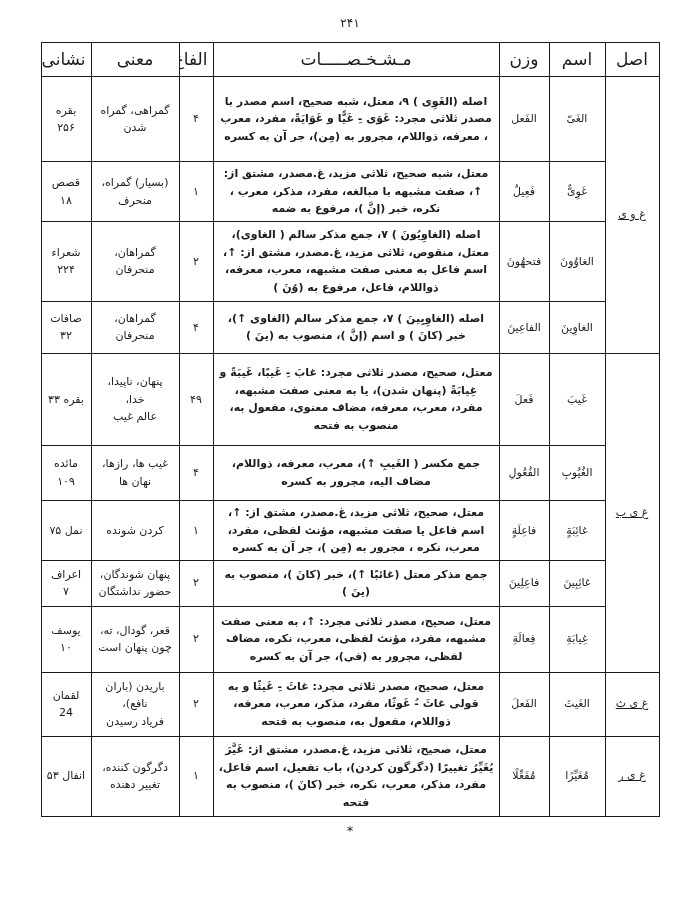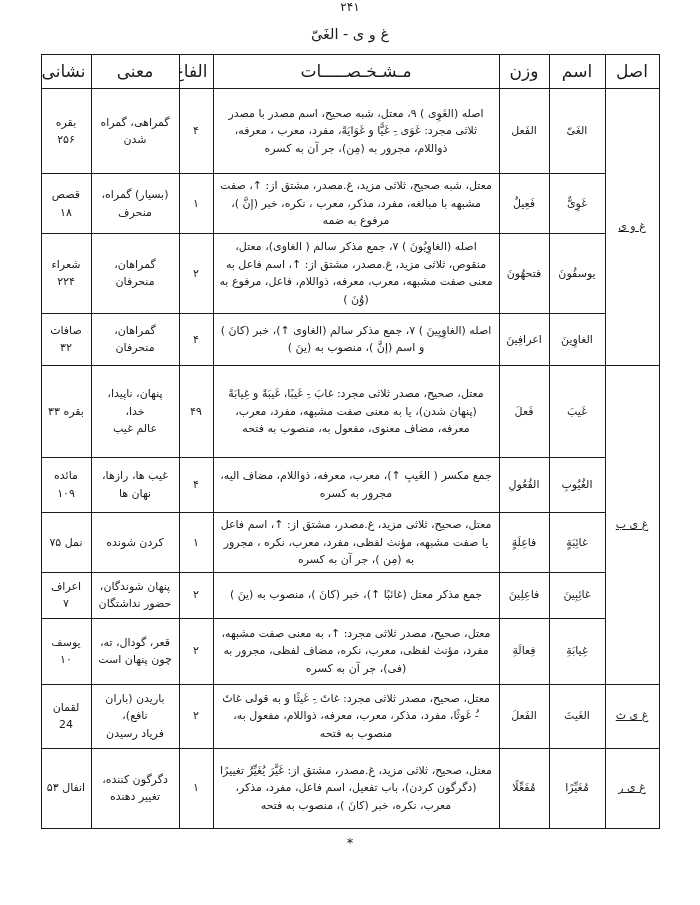--- a/index.html
+++ b/index.html
@@ -1,21 +1,21 @@
 <!DOCTYPE html>
 <html lang="fa" dir="rtl"><head>
 <meta charset="utf-8">
 <style>
   html,body{margin:0;padding:0;background:#ffffff;}
   body{
     width:700px;height:905px;overflow:hidden;
     font-family:"DejaVu Sans",sans-serif;color:#1b1b1b;
     direction:rtl;
   }
-  .page{padding-top:0;}
+  .page{padding-top:16px;}
   .page-number{
     text-align:center;font-size:12px;letter-spacing:1px;margin-bottom:12px;
   }
   .page-title{
     text-align:center;font-size:14.5px;margin-bottom:12px;
   }
   table.lex{
     border-collapse:collapse;table-layout:fixed;
     margin:0 auto;width:618px;
     border:1.5px solid #1b1b1b;
@@ -23,32 +23,31 @@
   table.lex th, table.lex td{
     border:1px solid #1b1b1b;
     vertical-align:middle;text-align:center;
     padding:3px 5px;
     font-size:11px;line-height:1.6;
     overflow:hidden;
   }
   table.lex th{font-weight:normal;font-size:17px;height:26px;}
   td.c-asl{vertical-align:top;padding-top:14px;font-size:12px;text-decoration:underline;}
   td.c-esm, td.c-vazn{font-size:12.5px;}
-  td.c-mosh{font-size:11px;line-height:1.65;padding:4px 7px;}
+  td.c-mosh{font-size:11px;line-height:1.65;padding:4px 7px;font-weight:bold;}
   td.c-tedad{font-size:11px;}
   td.c-mani, td.c-neshani{font-size:11px;white-space:pre-line;line-height:1.7;}
   .footer-mark{text-align:center;font-size:13px;margin-top:6px;}
 </style>
 </head>
 <body>
 
 <div class="page">
 
   <div class="page-number">۲۴۱</div>
-  <div class="page-title">غ و ى - الغَىّ</div>
 
   <table class="lex" dir="rtl">
     <colgroup>
       <col style="width:54px">
         <col style="width:56px">
         <col style="width:50px">
       <col style="width:286px">
         <col style="width:34px">
         <col style="width:88px">
         <col style="width:50px">
@@ -82,32 +81,32 @@
       <td class="c-vazn">فَعِيلٌ</td>
       <td class="c-mosh">معتل، شبه صحیح، ثلاثی مزید، غ.مصدر، مشتق از: ↑، صفت مشبهه با مبالغه، مفرد، مذكر، معرب ، نكره، خبر (إنَّ )، مرفوع به ضمه</td>
       <td class="c-tedad">۱</td>
       <td class="c-mani">(بسیار) گمراه،
 منحرف</td>
       <td class="c-neshani">قصص
 ۱۸</td>
     </tr>
 
     <tr style="height:80px">
-      <td class="c-esm">یوسفُونَ</td>
+      <td class="c-esm">الغاوُونَ</td>
       <td class="c-vazn">فتحهُونَ</td>
       <td class="c-mosh">اصله (الغاوِيُونَ ) ۷، جمع مذكر سالم ( الغاوى)، معتل، منقوص، ثلاثی مزید، غ.مصدر، مشتق از: ↑، اسم فاعل به معنی صفت مشبهه، معرب، معرفه، ذواللام، فاعل، مرفوع به (وُنَ )</td>
       <td class="c-tedad">۲</td>
       <td class="c-mani">گمراهان، منحرفان</td>
       <td class="c-neshani">شعراء
 ۲۲۴</td>
     </tr>
 
     <tr style="height:52px">
       <td class="c-esm">الغاوِينَ</td>
-      <td class="c-vazn">اعرافِينَ</td>
+      <td class="c-vazn">الفاعِينَ</td>
       <td class="c-mosh">اصله (الغاوِيِينَ ) ۷، جمع مذكر سالم (الغاوى ↑)، خبر (كانَ ) و اسم (إنَّ )، منصوب به (ينَ )</td>
       <td class="c-tedad">۴</td>
       <td class="c-mani">گمراهان، منحرفان</td>
       <td class="c-neshani">صافات
 ۳۲</td>
     </tr>
 
     <tr style="height:92px">
       <td class="c-asl" rowspan="5">غ ى ب</td>
       <td class="c-esm">غَيبَ</td>

